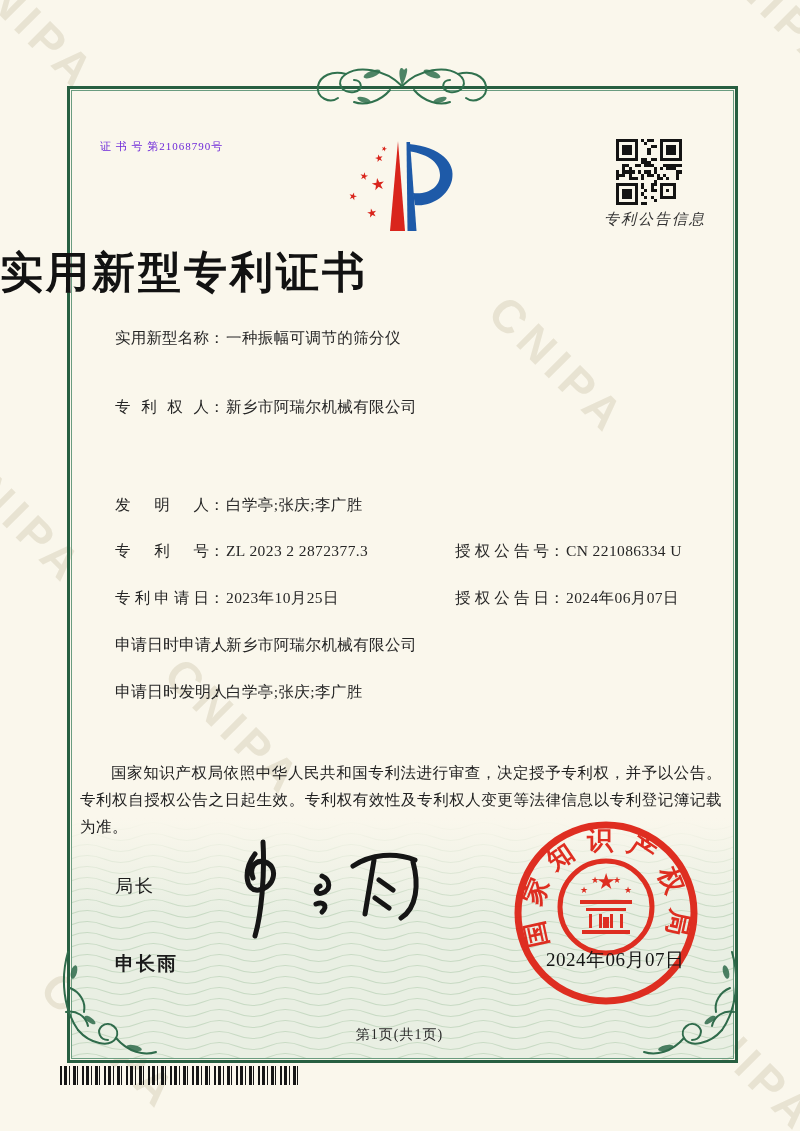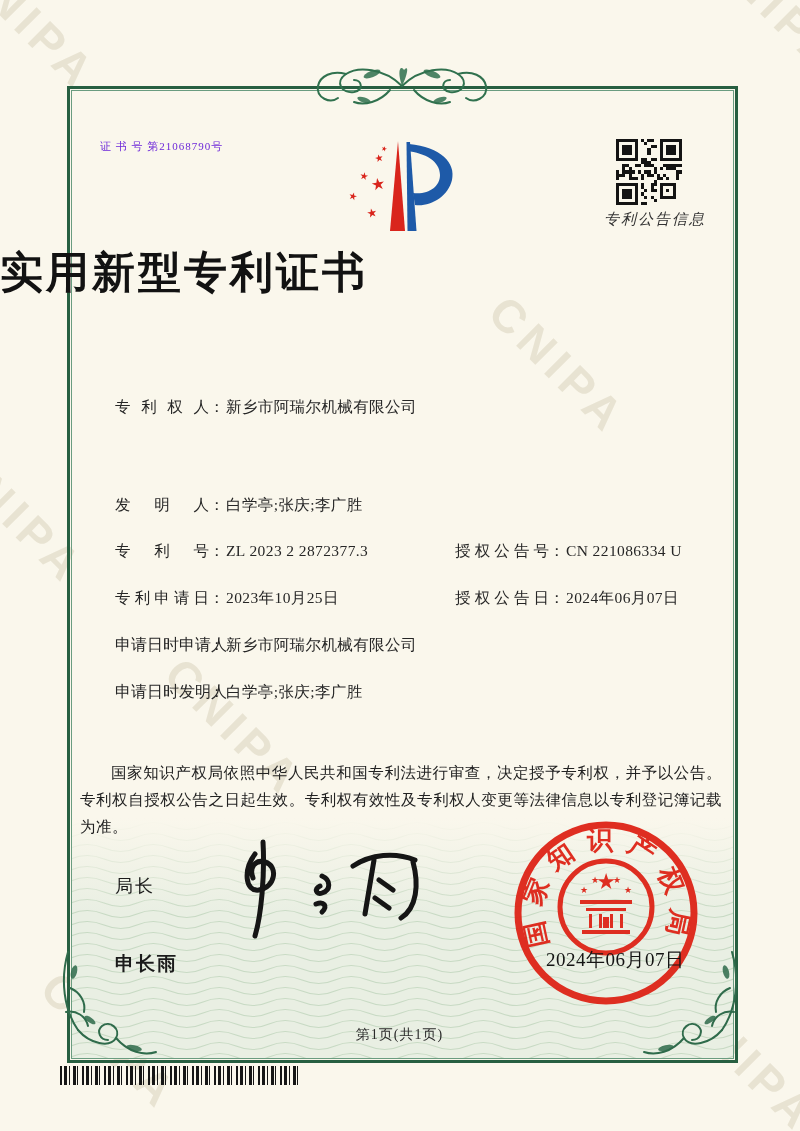--- a/index.html
+++ b/index.html
@@ -277,20 +277,23 @@
           <rect x="14" y="14" width="5" height="5"></rect>
           <rect x="15" y="15" width="3" height="3" fill="#faf7ec"></rect>
           <rect x="16" y="16" width="1" height="1"></rect>
         </g>
     </svg>
   </div>
   <div class="qr-caption">专利公告信息</div>
 
   <div class="title">实用新型专利证书</div>
 
+  <div class="row" style="top:328px">
+    <span class="flabel">实用新型名称</span><span class="colon">：</span><span class="fvalue">一种振幅可调节的筛分仪</span>
+  </div>
   <div class="row" style="top:397px">
     <span class="flabel">专利权人</span><span class="colon">：</span><span class="fvalue">新乡市阿瑞尔机械有限公司</span>
   </div>
   <div class="row" style="top:495px">
     <span class="flabel">发明人</span><span class="colon">：</span><span class="fvalue">白学亭;张庆;李广胜</span>
   </div>
   <div class="row" style="top:541px">
     <span class="flabel">专利号</span><span class="colon">：</span><span class="fvalue">ZL 2023 2 2872377.3</span>
     <span class="rcol">
       <span class="flabel">授权公告号</span><span class="colon">：</span><span class="fvalue">CN 221086334 U</span>

